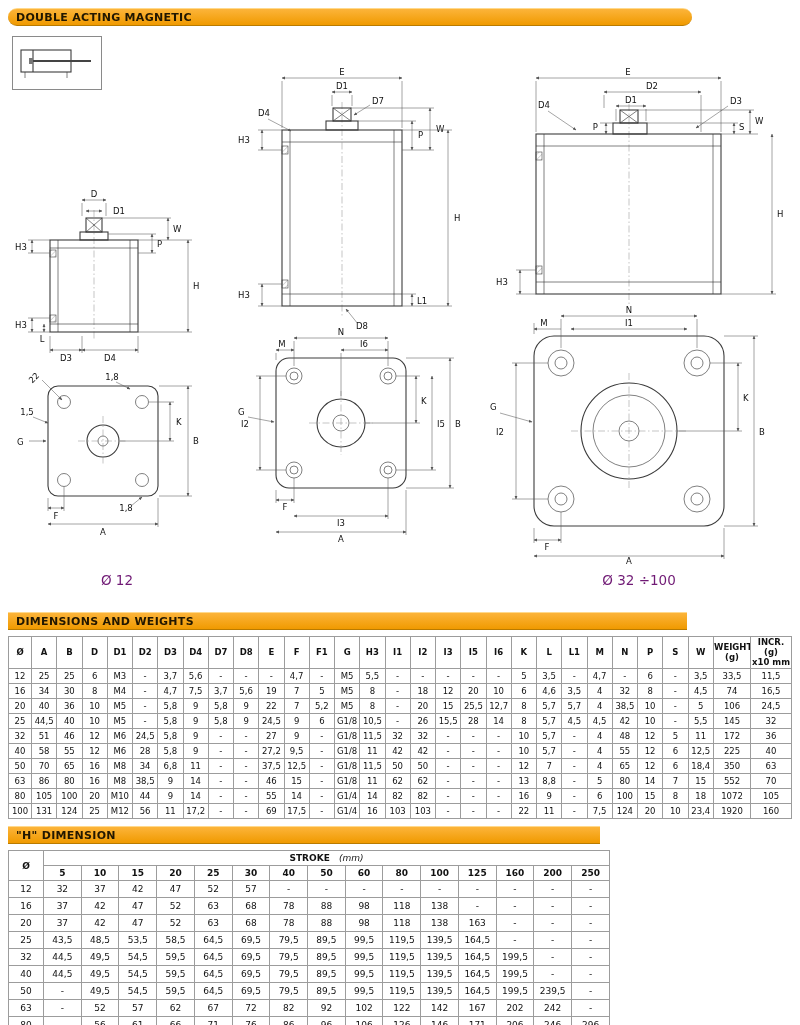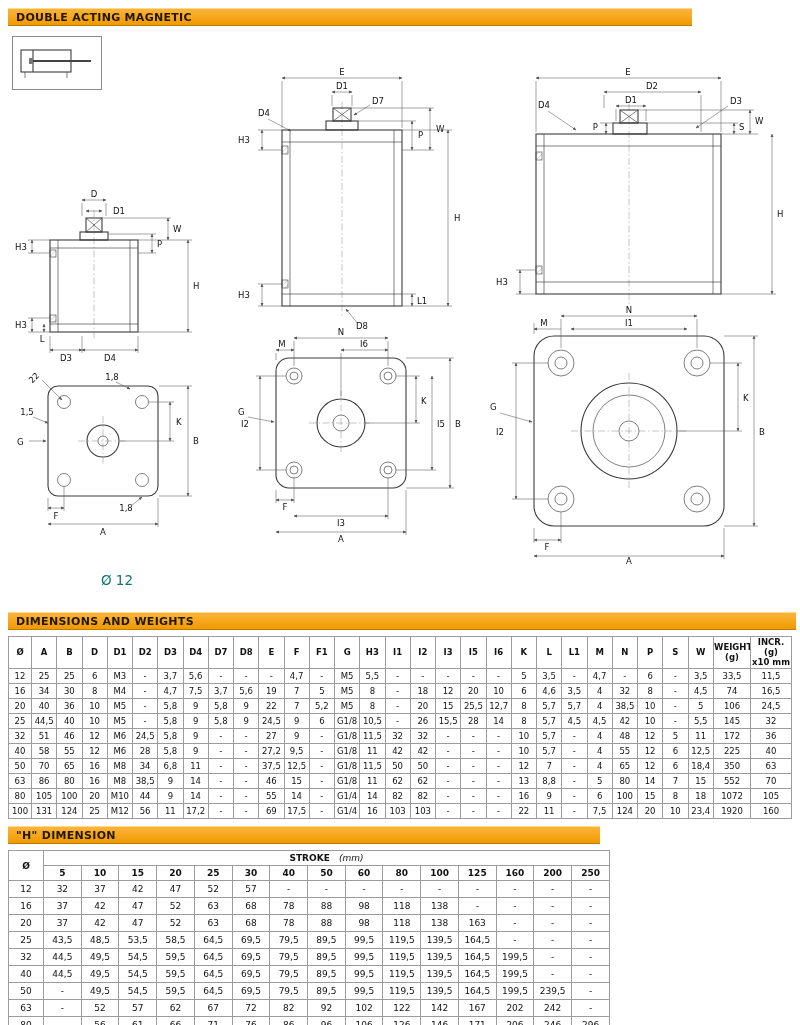--- a/index.html
+++ b/index.html
@@ -1,27 +1,27 @@
 <!DOCTYPE html>
 <html><head>
 <meta charset="utf-8">
 <style>
   html,body{margin:0;padding:0;background:#fff;}
   body{width:800px;height:1025px;font-family:"DejaVu Sans",sans-serif;overflow:hidden;}
   .page{position:relative;width:800px;height:1025px;background:#fff;}
   .bar{position:absolute;box-sizing:border-box;height:18px;line-height:17px;
        background:linear-gradient(#fcb43a,#f09a00);border-bottom:1px solid #b97b00;border-top:1px solid #ffd98c;
        color:#221700;font-weight:bold;font-size:11px;padding:0 8px;letter-spacing:.3px;}
-  .bar1{left:8px;top:8px;width:684px;}
-  .bar2{left:8px;top:612px;width:788px;}
+  .bar1{left:8px;top:8px;width:684px;border-radius:9px;}
+  .bar2{left:8px;top:612px;width:679px;}
   .bar3{left:8px;top:826px;width:592px;}
   .drawings{position:absolute;left:8px;top:32px;width:784px;height:576px;}
   .icon-box{position:absolute;left:4px;top:4px;width:88px;height:52px;border:1px solid #8a8a8a;background:#fff;}
   .fig{position:absolute;}
-  .caption{position:absolute;top:540px;text-align:center;font-size:13.5px;color:#0f766e;}
+  .caption{position:absolute;top:540px;text-align:center;font-size:13.5px;color:#701a75;}
   .cap1{left:4px;width:210px;}
   .cap2{left:226px;width:240px;}
   .cap3{left:478px;width:306px;}
   table{border-collapse:collapse;table-layout:fixed;background:#fff;}
   .dims{position:absolute;left:8px;top:636px;width:784px;font-size:8.5px;}
   .dims th,.dims td{border:1px solid #9c9c9c;text-align:center;padding:1px 0;color:#111;overflow:hidden;}
   .dims th{font-weight:bold;white-space:pre-line;line-height:1.15;vertical-align:middle;}
   .dims td{height:12px;}
   .dims th:first-child{width:22px;}
   .dims th:nth-child(29){width:36px;}
@@ -379,20 +379,21 @@
         <line class="dim" x1="75" y1="446" x2="75" y2="477"></line>
         <line class="dim" x1="48" y1="474" x2="75" y2="474" marker-start="url(#ar3)" marker-end="url(#ar3)"></line>
         <text class="lbl" x="61" y="484" text-anchor="middle">F</text>
         <line class="dim" x1="238" y1="462" x2="238" y2="493"></line>
         <line class="dim" x1="48" y1="490" x2="238" y2="490" marker-start="url(#ar3)" marker-end="url(#ar3)"></line>
         <text class="lbl" x="143" y="498" text-anchor="middle">A</text>
       </g>
     </svg>
 
     <div class="caption cap1">Ø 12</div>
+    <div class="caption cap3">Ø 32 ÷100</div>
   </div>
 
   <div class="bar bar2">
     <span>DIMENSIONS AND WEIGHTS</span>
   </div>
 
   <table class="dims">
     <thead>
       <tr>
           <th>Ø</th>

